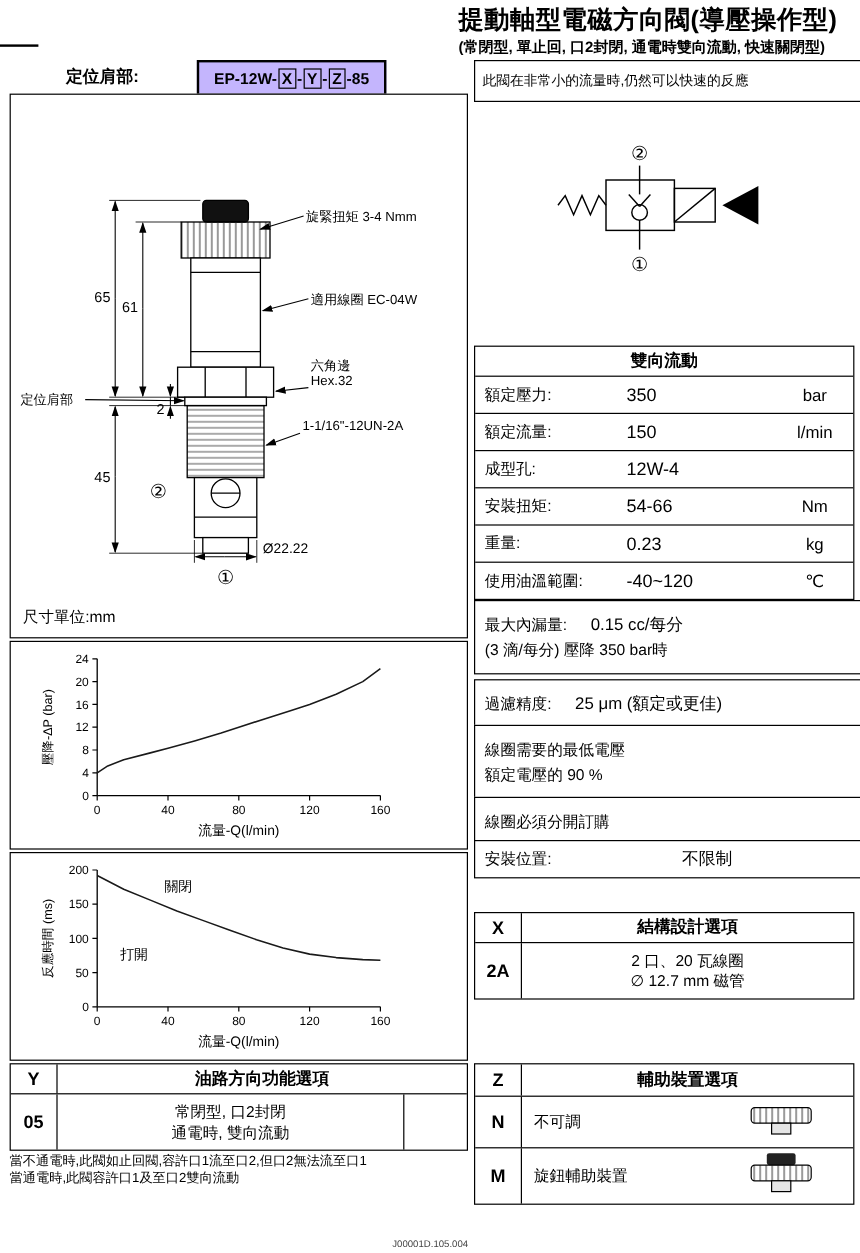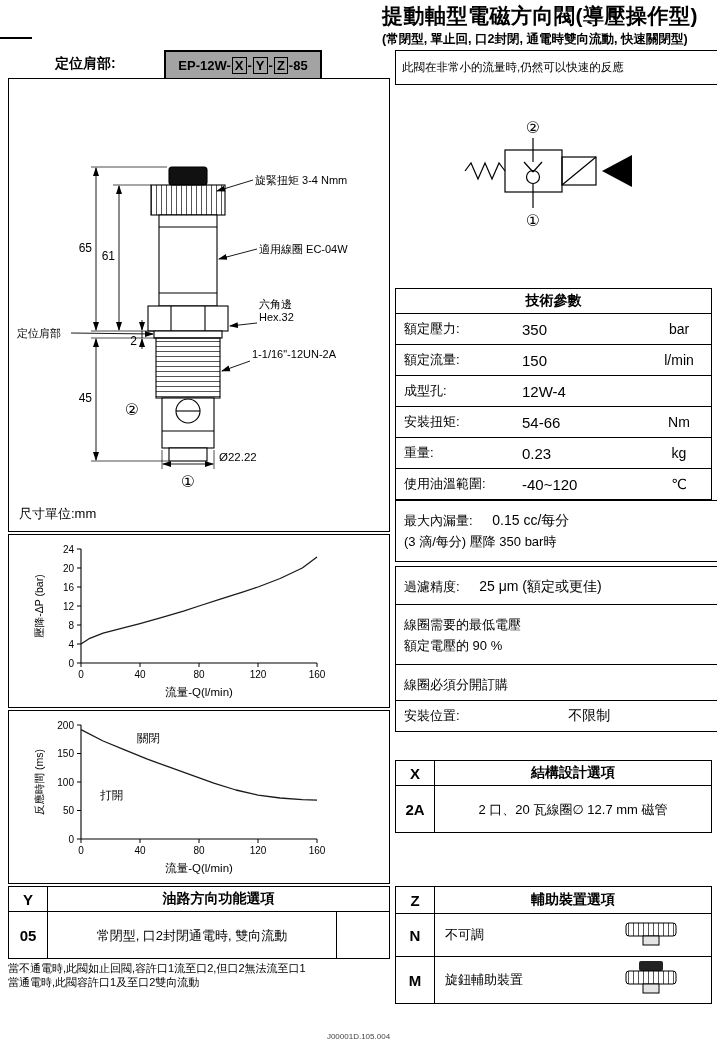--- a/index.html
+++ b/index.html
@@ -7,39 +7,39 @@
        font-family:"Liberation Sans","DejaVu Sans",sans-serif;font-size:13px}
   .abs{position:absolute}
   .bx{position:absolute;border:1px solid #000;background:#fff}
   svg{font-family:inherit;display:block}
   svg text{fill:#000}
   .hdr{position:absolute;top:2px;right:19px;text-align:left}
   .hdr .t{font-size:21px;font-weight:bold;letter-spacing:.5px}
   .hdr .s{font-size:12.5px;font-weight:bold;margin-top:1px}
   .rule{position:absolute;left:0;top:37px;width:32px;height:2px;background:#000}
   .order-label{position:absolute;left:55px;top:55px;font-size:14px;font-weight:bold}
-  .order-box{position:absolute;left:164px;top:50px;width:154px;height:26px;border:2px solid #000;background:#a3a3a3;
+  .order-box{position:absolute;left:164px;top:50px;width:154px;height:26px;border:2px solid #000;background:#c4b5fd;
              display:flex;align-items:center;justify-content:center;font-size:13px;font-weight:bold}
   .order-box .lb{border:1.5px solid #000;padding:0 2px;margin:0 1px;line-height:15px;display:inline-block}
   .unit-note{position:absolute;left:10px;bottom:8px;font-size:13px}
   .spec-title{height:24px;display:flex;align-items:center;justify-content:center;font-weight:bold;font-size:14px}
   .spec-row{display:flex;align-items:center;height:30px;border-top:1px solid #000;font-size:13px}
   .spec-row .sl{width:118px;padding-left:8px}
   .spec-row .sv{flex:1;text-align:left;font-size:15px}
   .spec-row .su{width:64px;text-align:center;font-size:14px}
   .pad-box{padding:4px 8px;display:flex;flex-direction:column;justify-content:center;line-height:21px;font-size:13px}
   .inline-val{margin-left:16px;font-size:14px}
   .mount-row{display:flex;align-items:center;height:100%}
   .mount-row .mv{flex:1;text-align:center;font-size:14px}
   .opt-head{display:flex;height:24px;font-weight:bold;font-size:14px}
   .opt-key{width:38px;border-right:1px solid #000;display:flex;align-items:center;justify-content:center;
            font-weight:bold;font-size:15px}
   .opt-title{flex:1;display:flex;align-items:center;justify-content:center}
   .opt-row{display:flex;border-top:1px solid #000;font-size:13px}
-  .opt-content{flex:1;display:flex;flex-direction:row;align-items:center;justify-content:center;
+  .opt-content{flex:1;display:flex;flex-direction:column;align-items:center;justify-content:center;
                text-align:center;line-height:17px}
   .opt-empty{width:52px;border-left:1px solid #000}
   .z-label{flex:1;display:flex;align-items:center;padding-left:10px}
   .z-icon{width:120px;display:flex;align-items:center;justify-content:center}
   .notes{position:absolute;left:8px;top:961px;width:382px;font-size:11px;line-height:14px}
   .footer{position:absolute;bottom:3px;left:8px;right:8px;display:flex;justify-content:center;
           font-size:8px;color:#444}
 </style>
 </head>
 <body>
@@ -159,21 +159,21 @@
     <rect x="112" y="57" width="34" height="28"></rect>
     <line x1="112" y1="85" x2="146" y2="57"></line>
     <line x1="83" y1="92" x2="83" y2="108"></line>
   </g>
   <polygon points="152,71 182,55 182,87" fill="#000"></polygon>
   <text x="83" y="33" text-anchor="middle" font-size="16">②</text>
   <text x="83" y="126" text-anchor="middle" font-size="16">①</text>
 </svg>
 
 <div class="bx" style="left:395px;top:288px;width:315px">
-  <div class="spec-title">技術參數</div>
+  <div class="spec-title">雙向流動</div>
   <div class="spec-row">
     <span class="sl">額定壓力:</span>
     <span class="sv">350</span>
     <span class="su">bar</span>
   </div>
   <div class="spec-row">
     <span class="sl">額定流量:</span>
     <span class="sv">150</span>
     <span class="su">l/min</span>
   </div>

